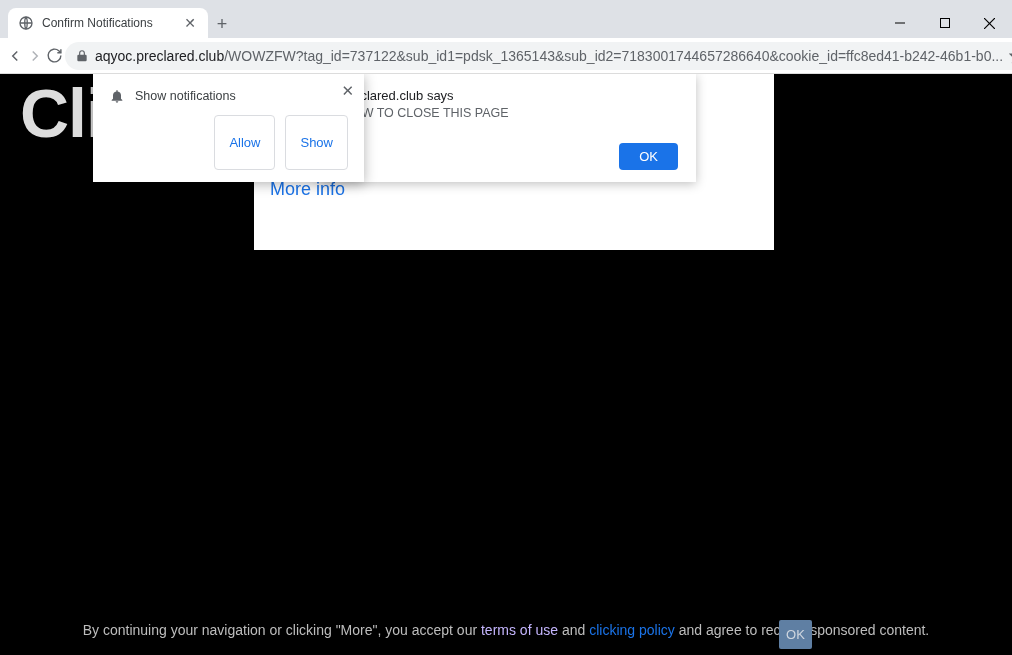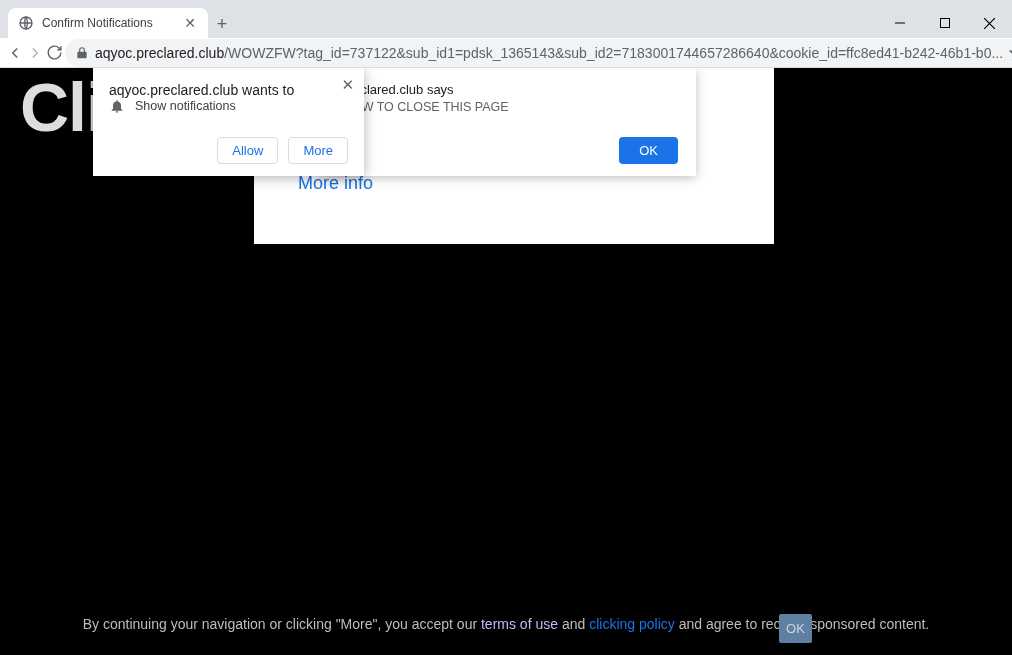--- a/index.html
+++ b/index.html
@@ -12,57 +12,57 @@
 .tabstrip { height: 30px; background: #dee1e6; display: flex; align-items: flex-end; position: relative; }
 .tab { height: 30px; width: 200px; background: #fff; border-radius: 8px 8px 0 0; display: flex; align-items: center; padding: 0 10px; margin-left: 8px; gap: 8px; }
 .tab .favicon { width: 16px; height: 16px; display: flex; align-items: center; justify-content: center; color: #5f6368; }
 .tab .title { font-size: 12px; color: #3c4043; flex: 1; white-space: nowrap; overflow: hidden; text-overflow: ellipsis; }
 .tab .close { width: 16px; height: 16px; color: #5f6368; display:flex; align-items:center; justify-content:center; font-size: 14px; }
 .newtab { width: 28px; height: 28px; display:flex; align-items:center; justify-content:center; color:#5f6368; font-size:18px; }
 .wincontrols { position: absolute; right: 0; top: 0; height: 30px; display: flex; }
 .wincontrols .btn { width: 45px; height: 30px; display:flex; align-items:center; justify-content:center; color:#000; font-size:13px; }
 
 
-.toolbar { height: 30px; background: #fff; display:flex; align-items:center; padding: 0 6px; gap: 2px; border-bottom: 1px solid #dcdcdc; }
+.toolbar { height: 36px; background: #fff; display:flex; align-items:center; padding: 0 6px; gap: 2px; border-bottom: 1px solid #dcdcdc; }
 .toolbar .navbtn { width: 28px; height: 28px; display:flex; align-items:center; justify-content:center; color:#5f6368; font-size:16px; border-radius: 50%; }
 .toolbar .navbtn.disabled { color:#b0b3b8; }
 .omnibox { flex:1; height:28px; background:#f1f3f4; border-radius:14px; display:flex; align-items:center; padding:0 10px; gap:6px; }
 .omnibox .https { color:#5f6368; display:flex; }
 .omnibox .urltext { font-size:14px; color:#202124; white-space:nowrap; overflow:hidden; text-overflow:ellipsis; flex:1; }
 .omnibox .urltext .host { color:#202124; }
 .omnibox .urltext .path { color:#5f6368; }
 .omnibox .star { color:#5f6368; }
 
 
 .content { position: relative; height: 587px; background:#000; overflow:hidden; }
 .bigtext { position:absolute; top:0; left:0; right:0; padding: 0 20px; color:#ddd; font-weight:800; font-size:68px; letter-spacing:-1px; white-space:nowrap; }
 .rightof { position:absolute; top:65px; left:700px; color:#fff; font-size:17px; }
 .white-panel { position:absolute; top:0; left:254px; width:520px; height:176px; background:#fff; }
-.moreinfo { position:absolute; top:105px; left:44px; color:#1a73e8; font-size:18px; }
+.moreinfo { position:absolute; top:105px; left:16px; color:#1a73e8; font-size:18px; }
 .footer { position:absolute; bottom:20px; left:0; right:0; text-align:center; color:#bdbdbd; font-size:14px; line-height:1.4; padding: 0 50px; }
 .footer a.terms { color:#c4b5fd; text-decoration:none; }
 .footer a.privacy { color:#1a73e8; text-decoration:none; }
 .footer-ok { position:absolute; bottom:12px; right:200px; width:33px; height:29px; background:#5f7fa3; color:#cfd6df; display:flex; align-items:center; justify-content:center; font-size:13px; border-radius:2px; }
 
 
 .jsalert { position:absolute; top:0; left:320px; width:376px; height:108px; background:#fff; box-shadow: 0 2px 10px rgba(0,0,0,0.25); padding:14px 18px 12px; display:flex; flex-direction:column; }
 .jsalert .says { font-size:13px; color:#202124; }
 .jsalert .msg { font-size:12.5px; color:#5f6368; margin-top:3px; }
 .jsalert .btnrow { margin-top:auto; display:flex; justify-content:flex-end; }
 .jsalert .okbtn { background:#1a73e8; color:#fff; font-size:13px; border:none; padding:6px 20px; border-radius:4px; }
 
 
 .permprompt { position:absolute; top:0; left:93px; width:271px; height:108px; background:#fff; box-shadow: 0 2px 12px rgba(0,0,0,0.3); padding:14px 16px 12px; display:flex; flex-direction:column; z-index:5; }
 .permprompt .titlerow { font-size:14px; color:#202124; }
 .permprompt .close { position:absolute; top:8px; right:10px; color:#5f6368; font-size:15px; }
 .permprompt .row2 { display:flex; align-items:center; gap:10px; }
 .permprompt .bell { color:#5f6368; width:16px; height:16px; }
 .permprompt .showtxt { font-size:12.5px; color:#3c4043; }
 .permprompt .btnrow { margin-top:auto; display:flex; justify-content:flex-end; gap:10px; }
-.permprompt .pbtn { background:#fff; border:1px solid #dadce0; color:#1a73e8; font-size:13px; padding:5px 14px; border-radius:4px; }
+.permprompt .pbtn { background:#fff; border:1px solid #dadce0; color:#1a73e8; font-size:13px; padding:19px 14px; border-radius:4px; }
 
 svg { display:block; }
 </style>
 </head>
 <body>
 
 <div class="titlebar"></div>
 
 <div class="tabstrip">
   <div class="tab">
@@ -146,32 +146,31 @@
   <div class="jsalert">
     <div class="says">.preclared.club says</div>
     <div class="msg">LLOW TO CLOSE THIS PAGE</div>
     <div class="btnrow">
       <button class="okbtn">OK</button>
     </div>
   </div>
 
   <div class="permprompt">
     <span class="close">✕</span>
-    <div class="titlerow">aqyoc.preclared.club wants to</div>
     <div class="row2">
       <span class="bell">
         <svg width="16" height="16" viewBox="0 0 24 24" fill="#5f6368">
             <path d="M12 22a2 2 0 0 0 2-2h-4a2 2 0 0 0 2 2zm6-6V11a6 6 0 0 0-5-5.9V4a1 1 0 0 0-2 0v1.1A6 6 0 0 0 6 11v5l-2 2v1h16v-1l-2-2z"></path>
           </svg>
       </span>
       <span class="showtxt">Show notifications</span>
     </div>
     <div class="btnrow">
       <button class="pbtn">Allow</button>
-      <button class="pbtn">More</button>
+      <button class="pbtn">Show</button>
     </div>
   </div>
 
   <div class="footer">
     <span>By continuing your navigation or clicking "More", you accept our </span><a class="terms">terms of use</a><span> and </span><a class="privacy">clicking policy</a><span> and agree to receive sponsored content.</span>
   </div>
   <div class="footer-ok">OK</div>
 </div>
 
 </body></html>

